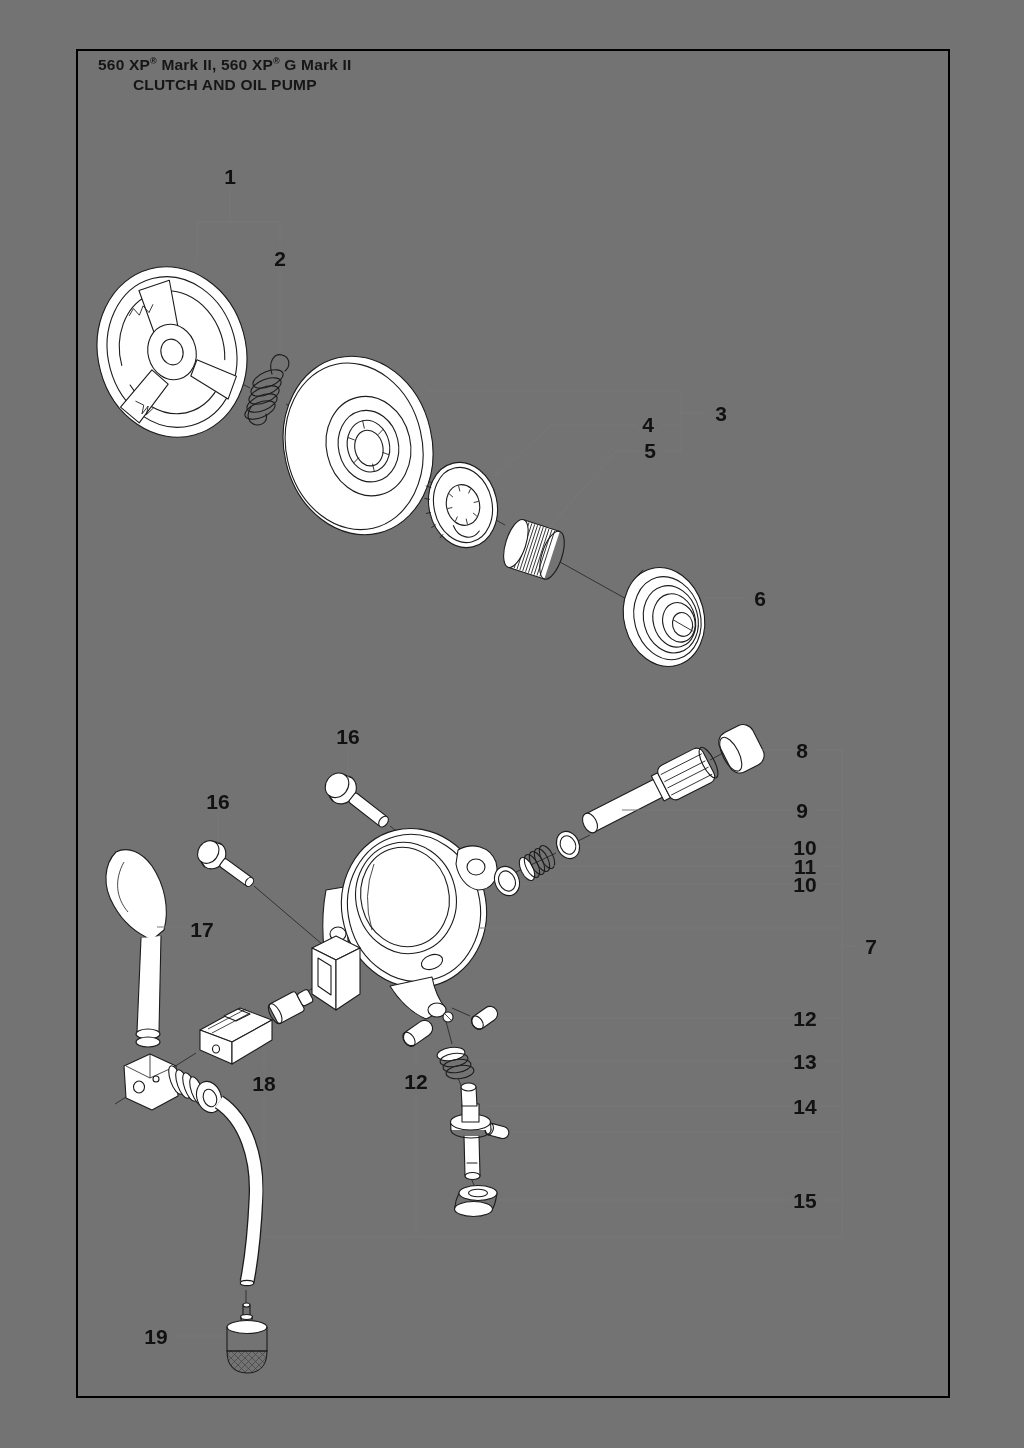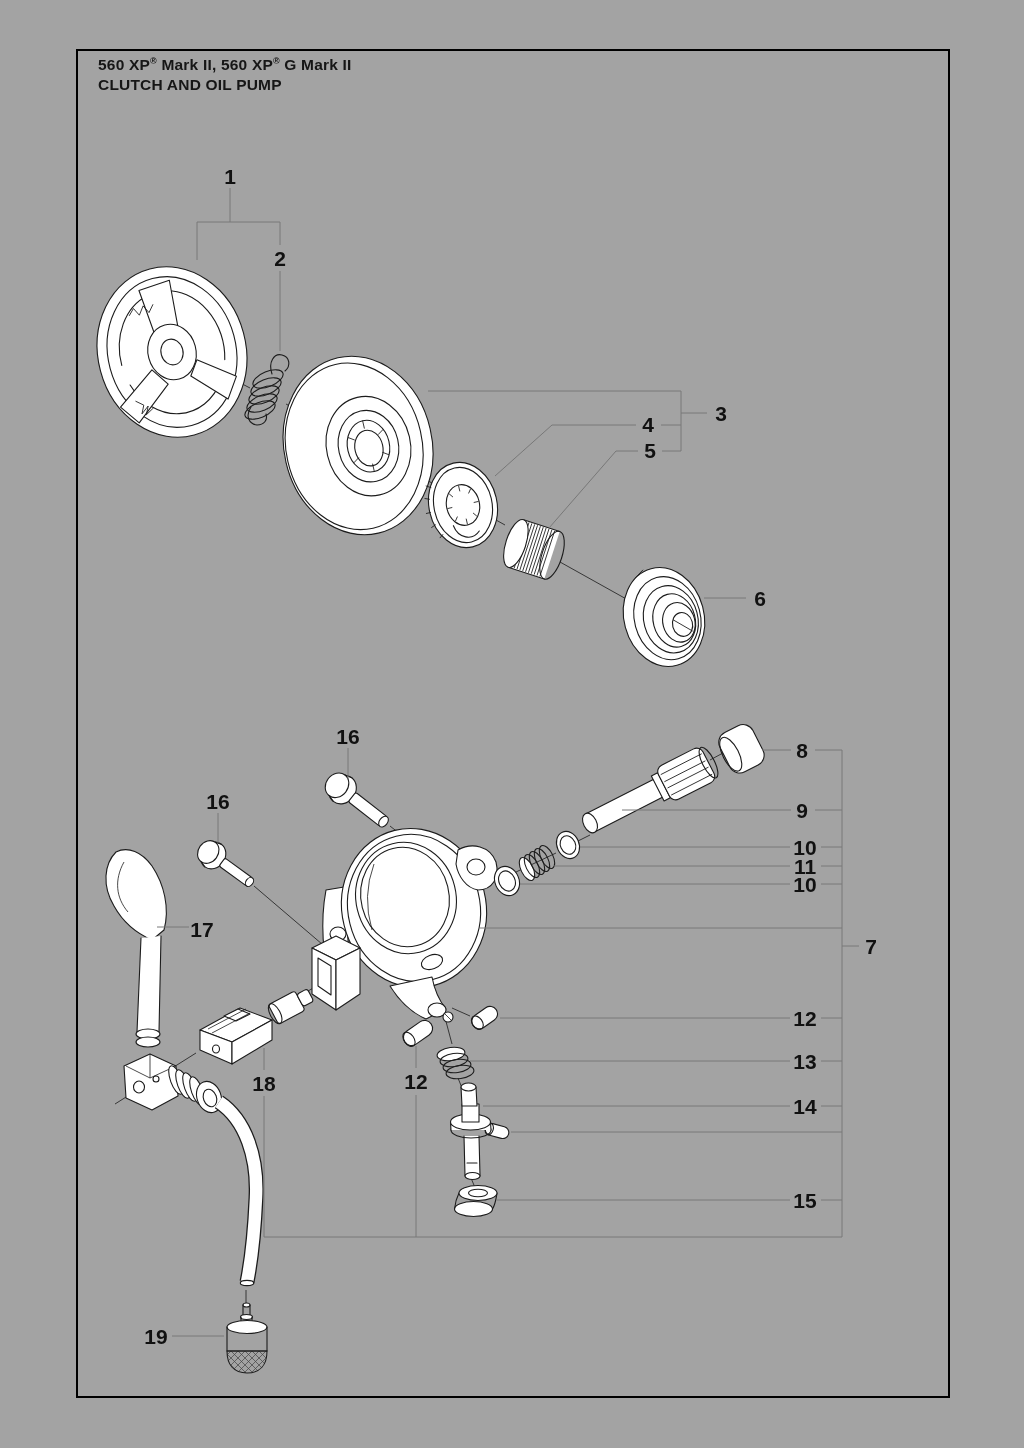--- a/index.html
+++ b/index.html
@@ -1,17 +1,17 @@
 <!DOCTYPE html>
 <html><head>
 <meta charset="utf-8">
 <style>
   html,body{margin:0;padding:0;background:#fff;}
   body{width:1024px;height:1448px;position:relative;font-family:"Liberation Sans",sans-serif;}
-  .page{position:absolute;inset:0;background:#a3a3a3;}
+  .page{position:absolute;inset:0;background:#737373;text-align:center;}
   .border-rect{position:absolute;left:76px;top:49px;width:874px;height:1349px;border:2.5px solid #000;box-sizing:border-box;}
   .title-block{position:absolute;left:98px;top:55px;color:#161616;font-weight:bold;font-size:15.5px;line-height:19.5px;letter-spacing:.2px;}
   .title-block sup{font-size:9px;vertical-align:super;line-height:0;}
   svg{position:absolute;left:0;top:0;}
   svg text{font-family:"Liberation Sans",sans-serif;font-weight:bold;font-size:21px;fill:#111;}
   .ld{stroke:#787878;stroke-width:1;fill:none;}
   .ax{stroke:#2a2a2a;stroke-width:.9;fill:none;}
   .pt{stroke:#1c1c1c;stroke-width:1.1;fill:none;stroke-linejoin:round;stroke-linecap:round;}
   .ptf{stroke:#1c1c1c;stroke-width:1.1;fill:#fff;stroke-linejoin:round;stroke-linecap:round;}
   .thin{stroke:#1c1c1c;stroke-width:.8;fill:none;}

